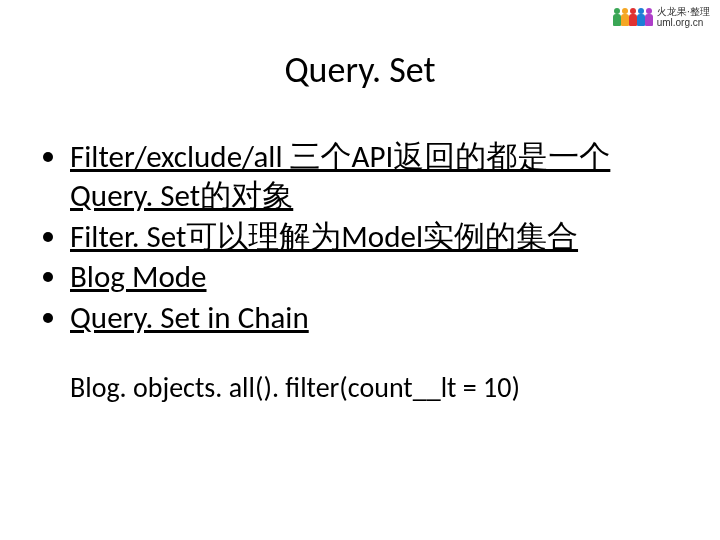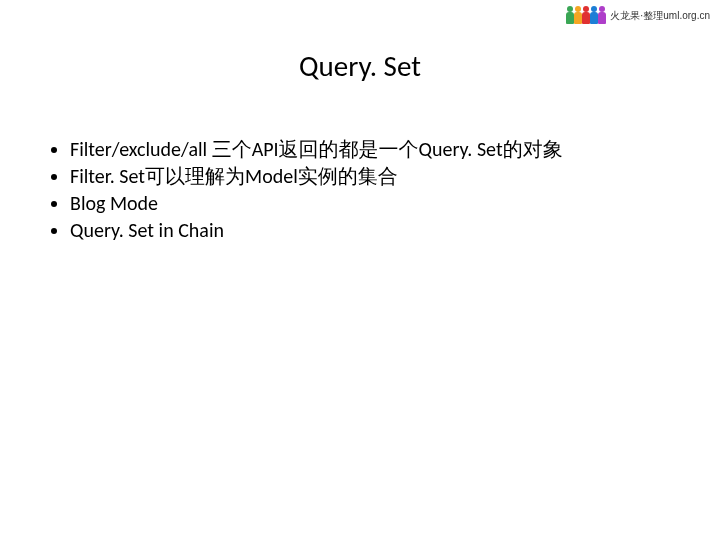--- a/index.html
+++ b/index.html
@@ -55,42 +55,43 @@
     height: 12px;
     border-radius: 3px 3px 1px 1px;
   }
   .p1::before, .p1::after { background: #3aa655; }
   .p2::before, .p2::after { background: #f5a623; }
   .p3::before, .p3::after { background: #e03131; }
   .p4::before, .p4::after { background: #1c7ed6; }
   .p5::before, .p5::after { background: #ae3ec9; }
   .logo-text {
     display: flex;
-    flex-direction: row;
+    flex-direction: column;
     font-size: 10px;
     line-height: 11px;
     color: #333;
     font-family: "Microsoft YaHei", sans-serif;
   }
   .title {
     position: absolute;
     top: 48px;
     left: 0;
     width: 720px;
     text-align: center;
-    font-size: 29px;
+    font-size: 36px;
     font-weight: 400;
   }
   .body {
     position: absolute;
     top: 135px;
     left: 48px;
     right: 48px;
-    font-size: 20px;
+    font-size: 31px;
     line-height: 1.25;
+    text-decoration: underline;
   }
   .body ul {
     margin: 0;
     padding-left: 22px;
     list-style: disc;
   }
   .body li {
     margin: 2px 0;
   }
   .code-line {
@@ -124,14 +125,15 @@
 
   <div class="body">
     <ul>
       <li>Filter/exclude/all 三个API返回的都是一个Query. Set的对象</li>
       <li>Filter. Set可以理解为Model实例的集合</li>
       <li>Blog Mode</li>
       <li>Query. Set in Chain</li>
     </ul>
   </div>
 
+  <div class="code-line">Blog. objects. all(). filter(count__lt = 10)</div>
 
 </div>
 
 </body></html>

